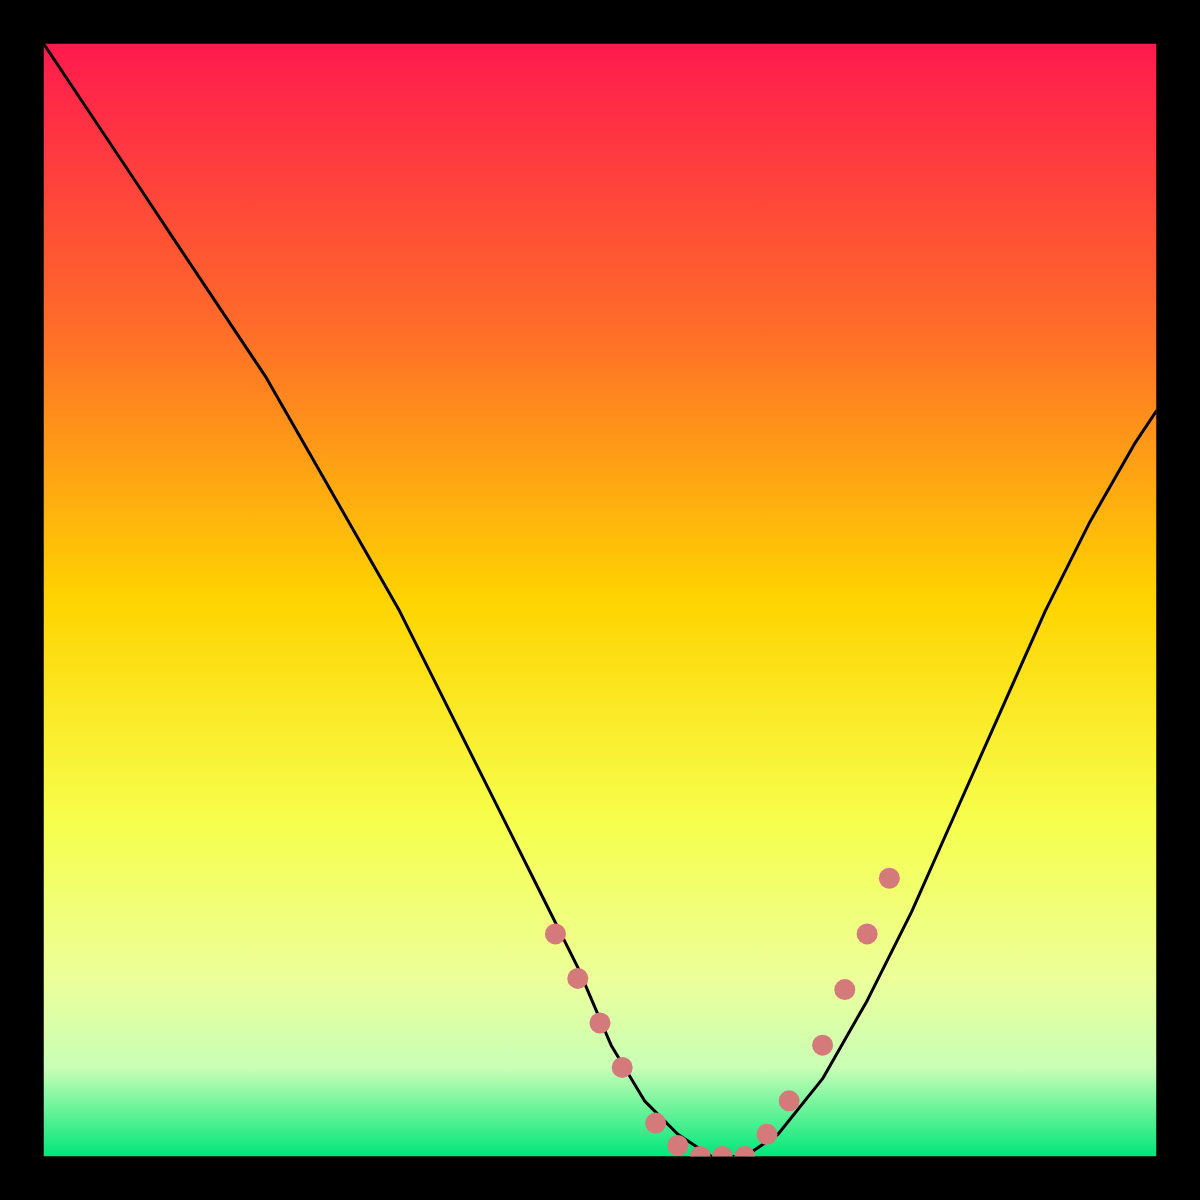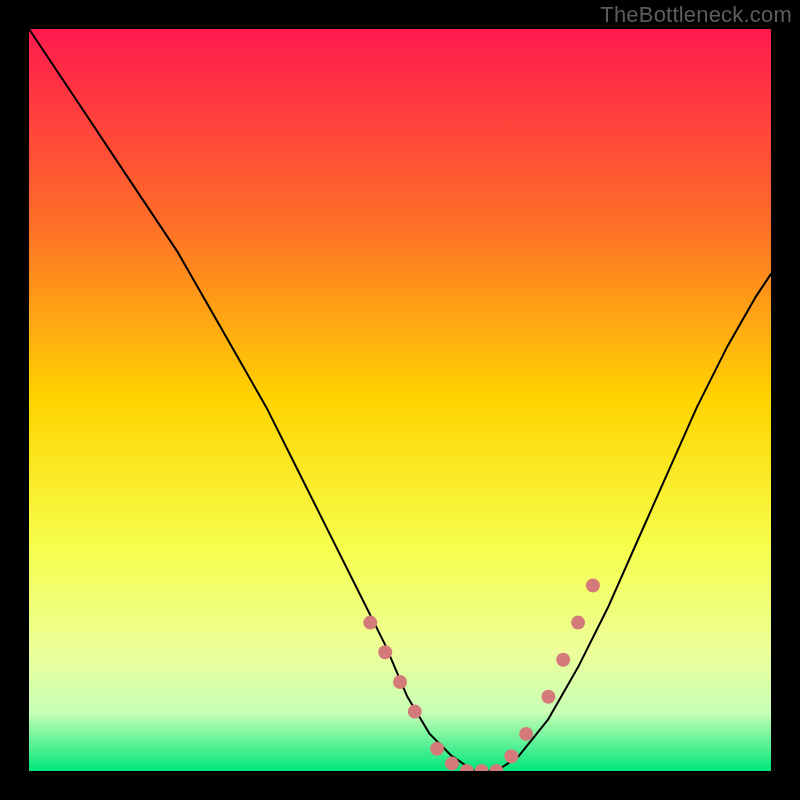--- a/index.html
+++ b/index.html
@@ -36,21 +36,20 @@
   }
   .plot svg {
     display: block;
   }
 </style>
 </head>
 <body>
 
 <div class="frame">
 
-  <div class="watermark">TheBottleneck.com</div>
 
   <div class="plot">
     <svg id="chart-svg" width="742" height="742" viewBox="0 0 742 742">
       <defs>
         <linearGradient id="bg-grad" x1="0" y1="0" x2="0" y2="1">
             <stop offset="0%" stop-color="#ff1a4e"></stop>
             <stop offset="25%" stop-color="#ff6a2a"></stop>
             <stop offset="50%" stop-color="#ffd400"></stop>
             <stop offset="70%" stop-color="#f6ff4d"></stop>
             <stop offset="84%" stop-color="#ecff9a"></stop>

